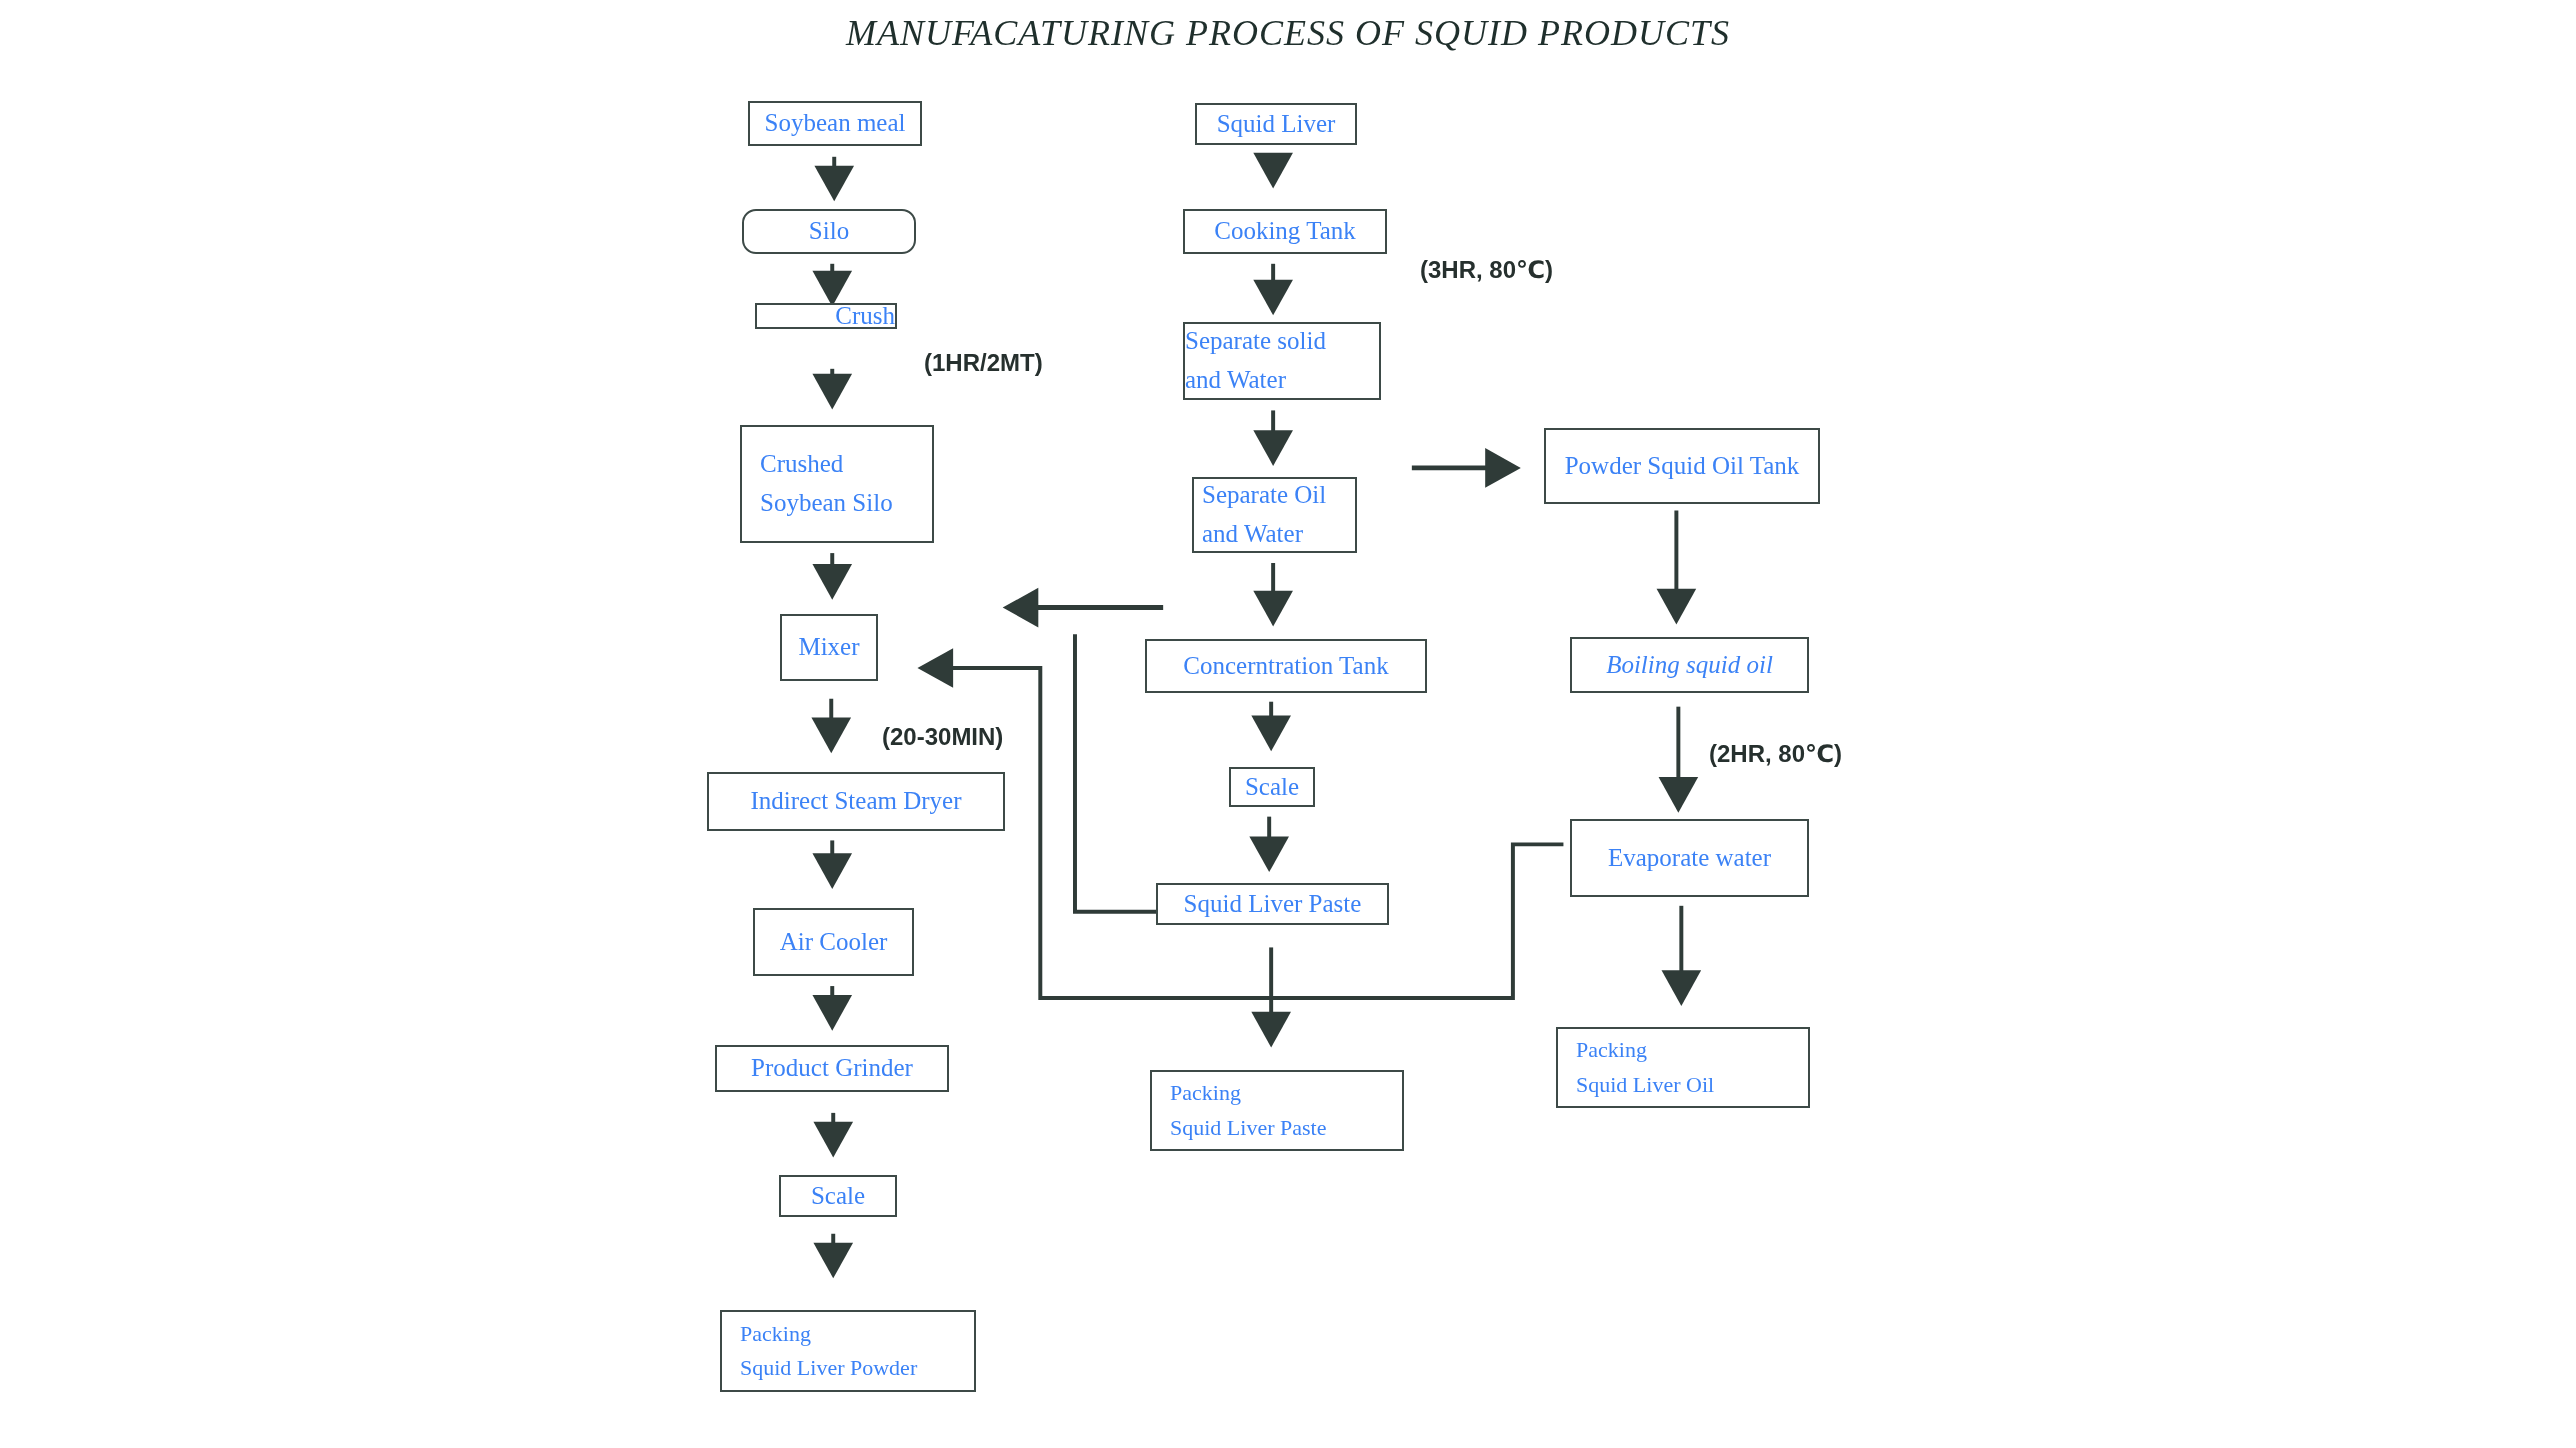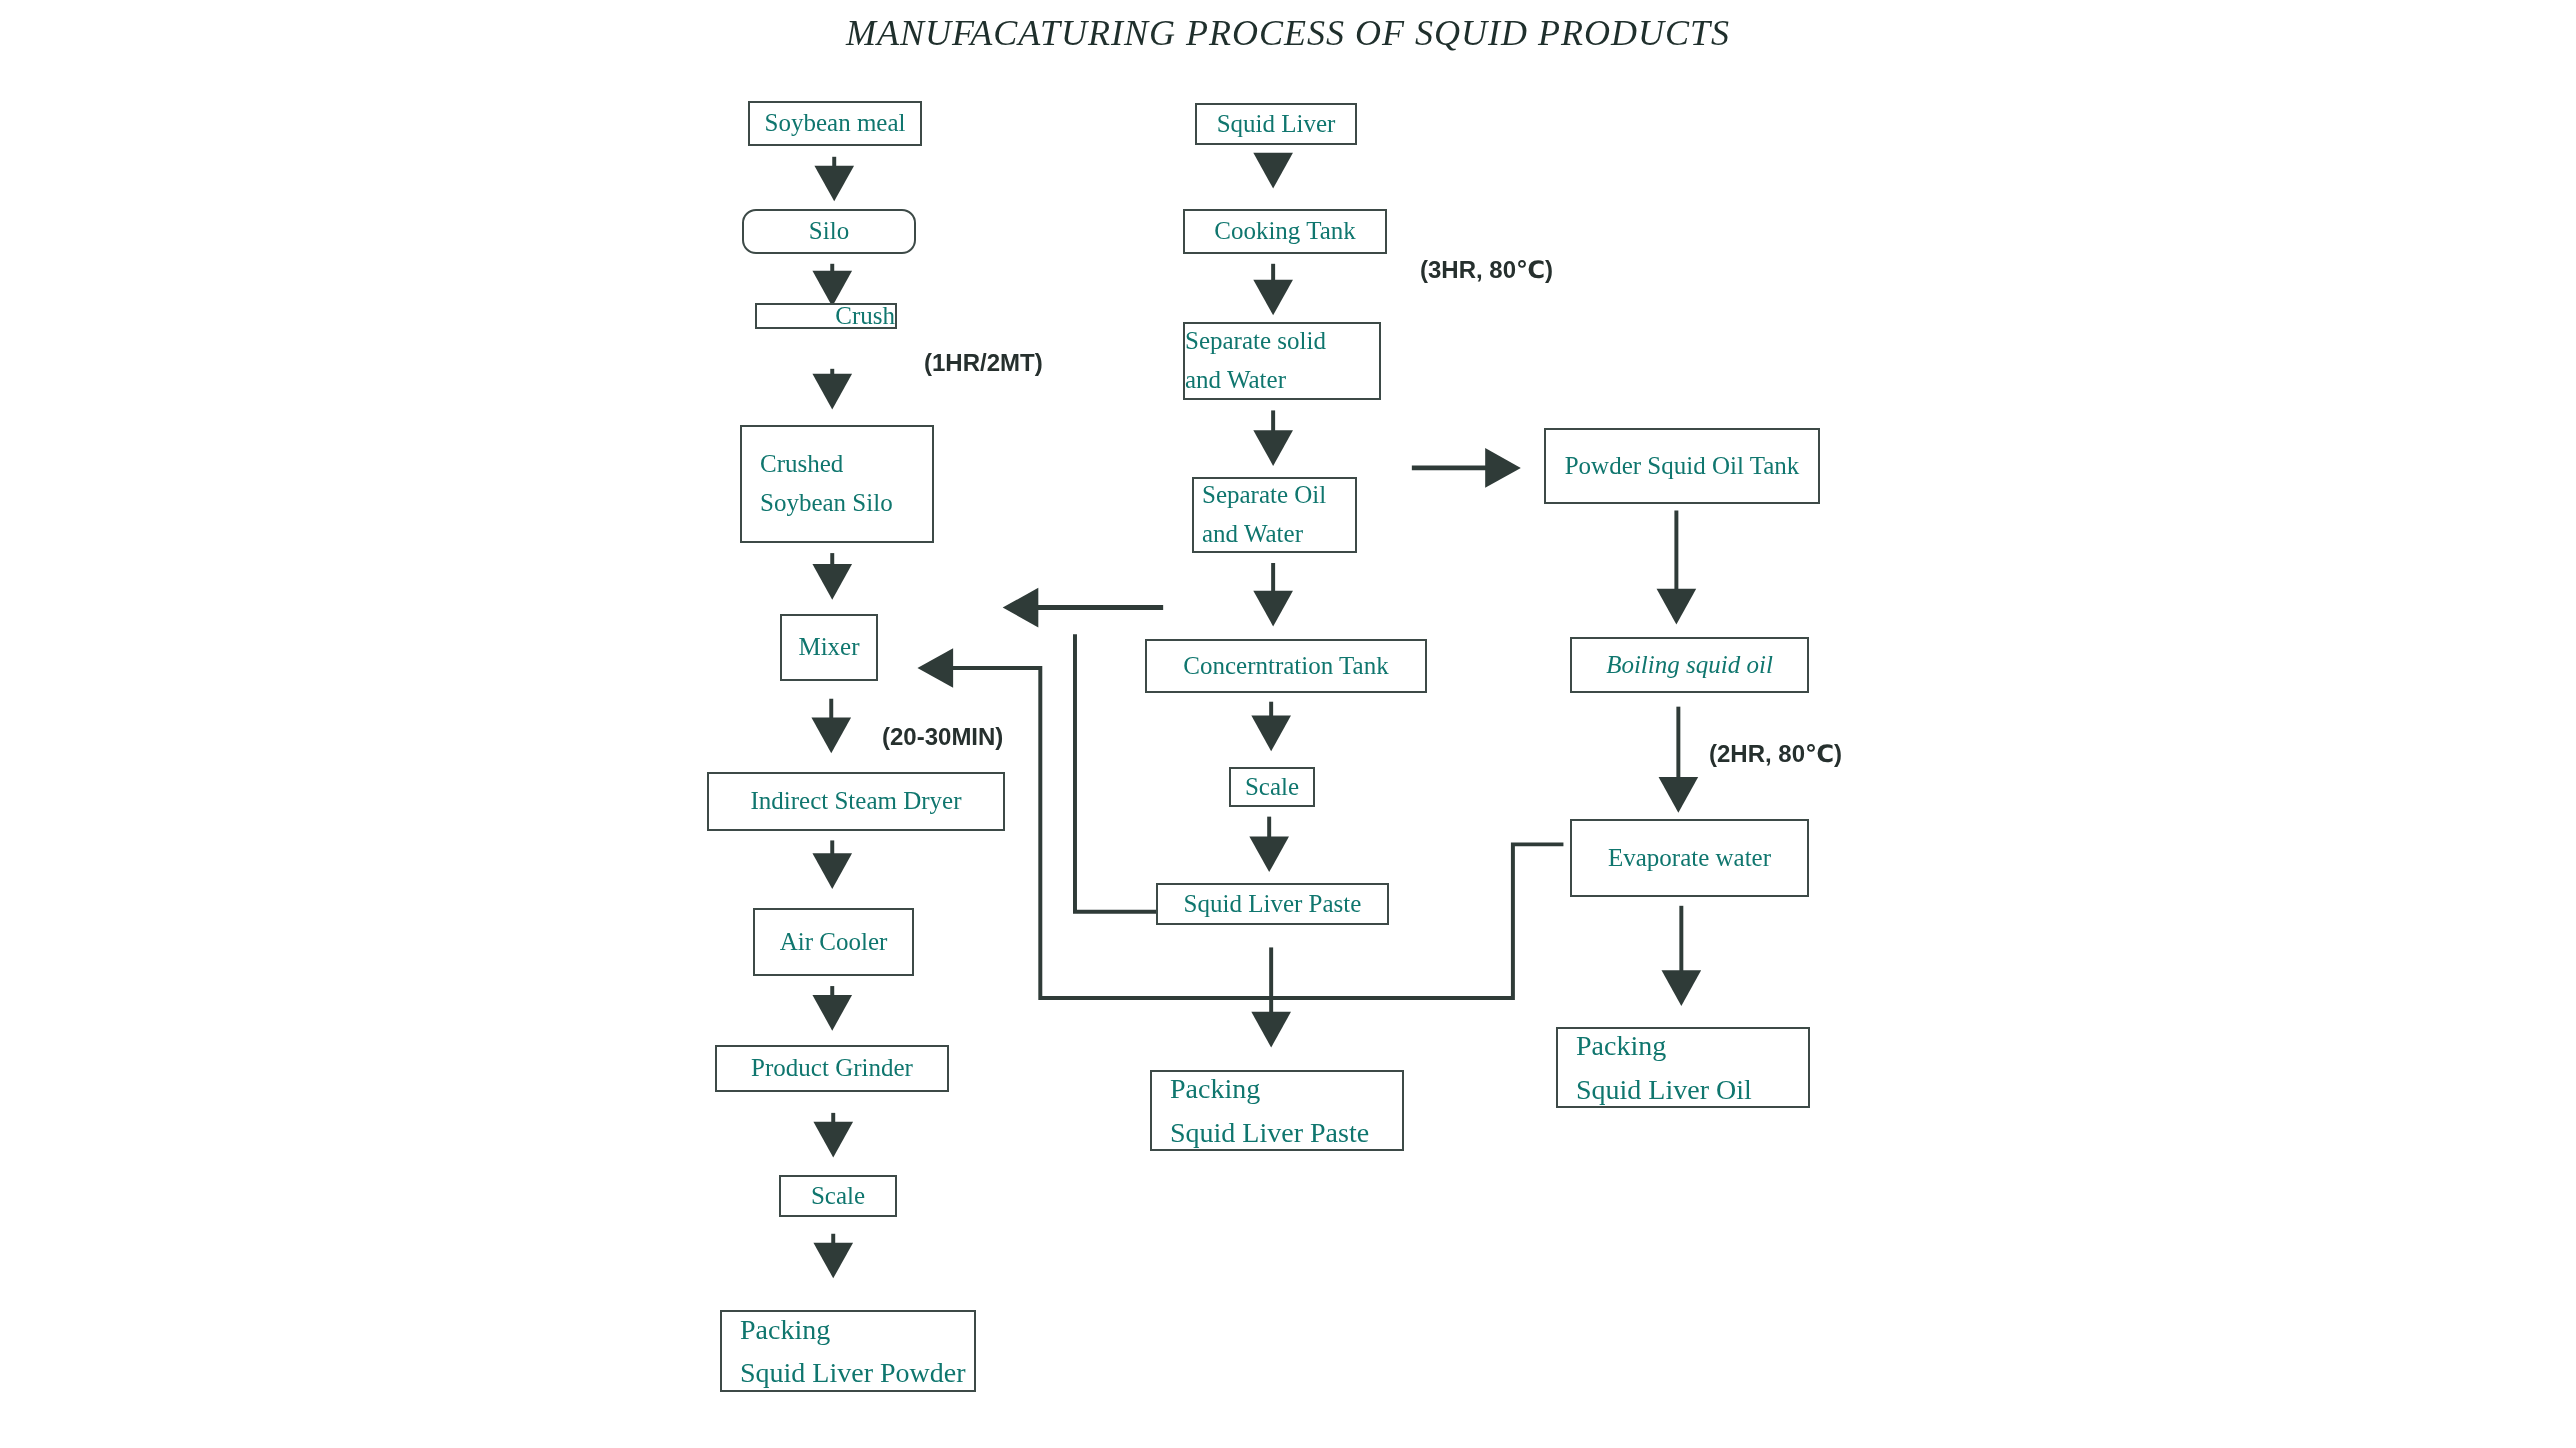--- a/index.html
+++ b/index.html
@@ -1,24 +1,24 @@
 <!DOCTYPE html>
 <html><head>
 <meta charset="utf-8">
 <style>
   html, body { margin:0; padding:0; background:#ffffff; }
   #canvas { position:relative; width:2576px; height:1449px; background:#ffffff; overflow:hidden; }
   .title { position:absolute; left:0; width:2576px; top:12px; text-align:center;
            font-family:"Liberation Serif","DejaVu Serif",serif; font-style:italic;
            font-size:36px; color:#1f2f2c; letter-spacing:1px; }
   .box { position:absolute; border:2px solid #3d4a47; background:#fff; box-sizing:border-box;
-         font-family:"Liberation Serif","DejaVu Serif",serif; color:#0f766e; font-size:25px;
+         font-family:"Liberation Serif","DejaVu Serif",serif; color:#3b82f6; font-size:25px;
          display:flex; flex-direction:column; justify-content:center; align-items:center; line-height:1.55; }
   .box.left { align-items:flex-start; padding-left:18px; }
-  .box.small { font-size:28px; }
+  .box.small { font-size:22px; }
   .note { position:absolute; font-family:"Liberation Sans","DejaVu Sans",sans-serif; font-weight:bold;
           font-size:24px; color:#26302e; white-space:nowrap; }
   svg#links { position:absolute; left:0; top:0; }
 </style>
 </head>
 <body>
 
 <div id="canvas">
   <div class="title">MANUFACATURING PROCESS OF SQUID PRODUCTS</div>
 

